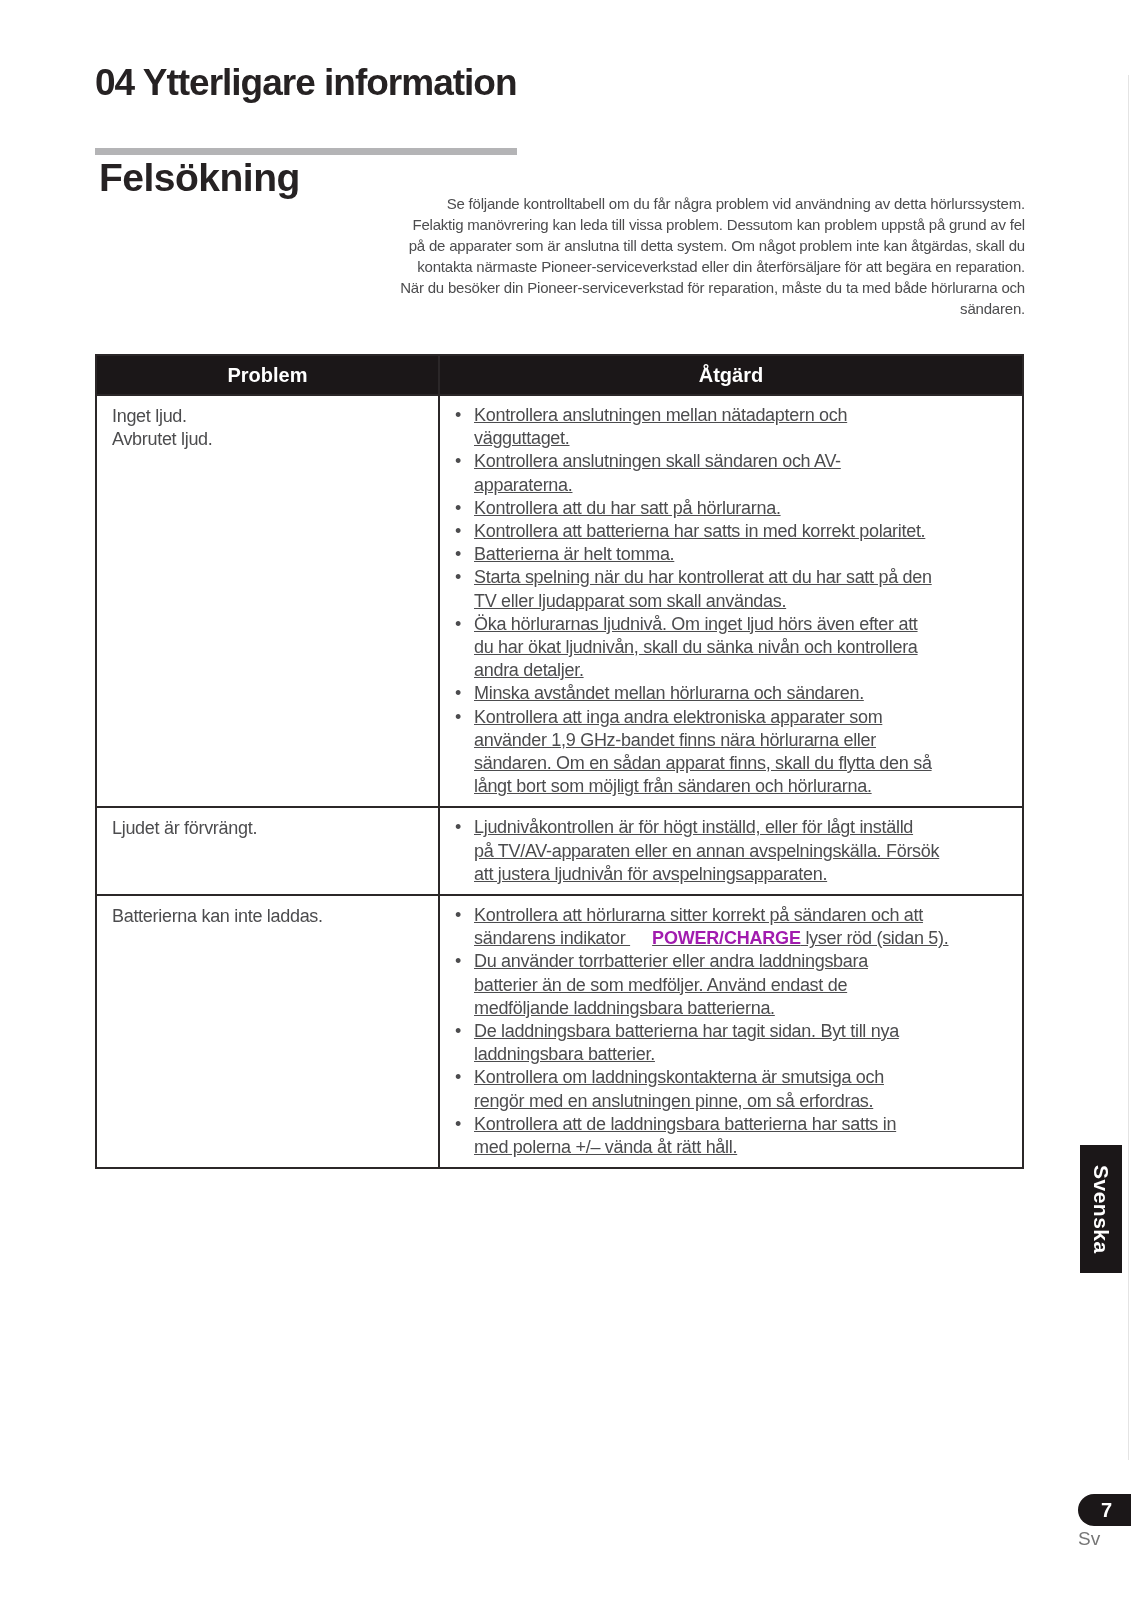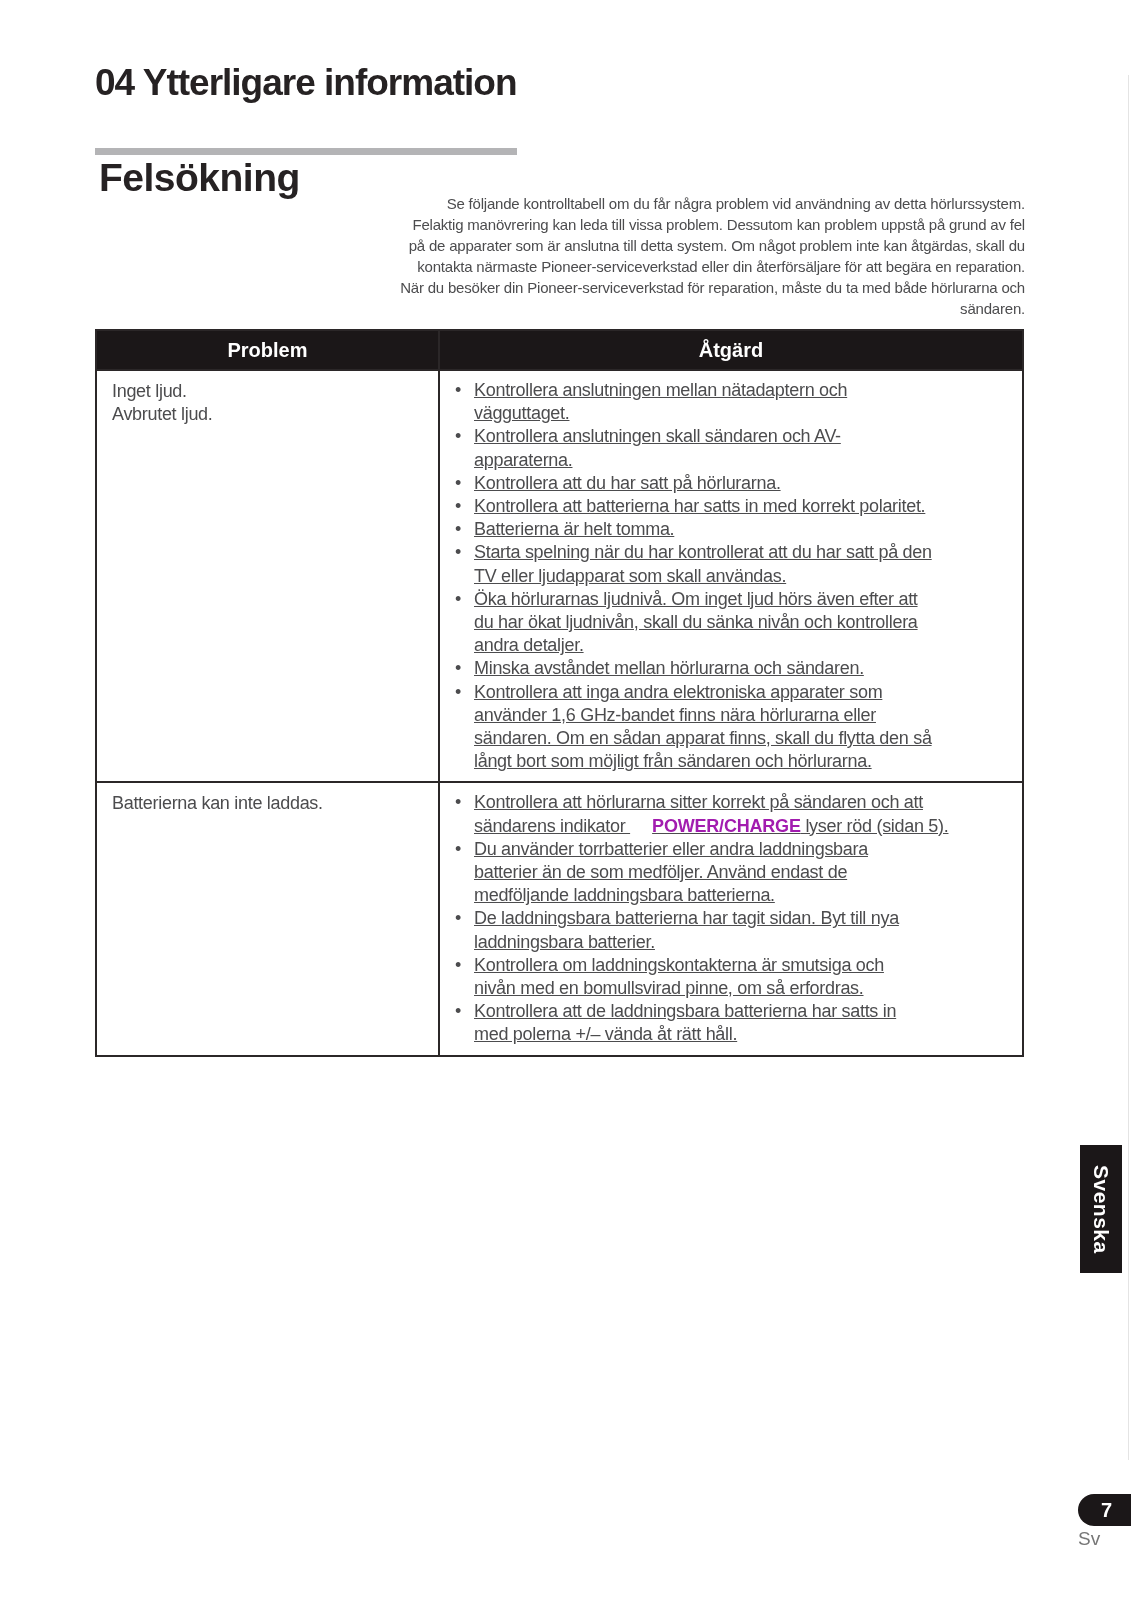--- a/index.html
+++ b/index.html
@@ -18,21 +18,21 @@
     position:absolute;left:95px;top:152px;margin:4px;
     font-size:39px;font-weight:bold;letter-spacing:-0.5px;color:#262223;
   }
   .intro{
     position:absolute;left:95px;top:193px;width:930px;margin:0;
     font-size:15px;line-height:21px;letter-spacing:-0.2px;color:#4c4c4e;
     white-space:pre-line;
     text-align:right;
   }
   table.trouble{
-    position:absolute;left:95px;top:329px;width:927px;
+    position:absolute;left:95px;top:354px;width:927px;
     border-collapse:collapse;table-layout:fixed;
   }
   table.trouble th{
     background:#1b1718;color:#ffffff;font-size:20px;font-weight:bold;
     height:38px;text-align:center;padding:0;border:2px solid #2b2728;
   }
   table.trouble td{
     border:2px solid #2b2728;vertical-align:top;
     font-size:18px;line-height:23.2px;letter-spacing:-0.3px;color:#4c4c4e;
   }
@@ -108,39 +108,49 @@
             <li>Kontrollera att du har satt på hörlurarna.</li>
             <li>Kontrollera att batterierna har satts in med korrekt polaritet.</li>
             <li>Batterierna är helt tomma.</li>
             <li>Starta spelning när du har kontrollerat att du har satt på den
 TV eller ljudapparat som skall användas.</li>
             <li>Öka hörlurarnas ljudnivå. Om inget ljud hörs även efter att
 du har ökat ljudnivån, skall du sänka nivån och kontrollera
 andra detaljer.</li>
             <li>Minska avståndet mellan hörlurarna och sändaren.</li>
             <li>Kontrollera att inga andra elektroniska apparater som
-använder 1,6 GHz-bandet finns nära hörlurarna eller
+använder 1,9 GHz-bandet finns nära hörlurarna eller
 sändaren. Om en sådan apparat finns, skall du flytta den så
 långt bort som möjligt från sändaren och hörlurarna.</li>
+          </ul>
+        </td>
+      </tr>
+      <tr>
+        <td class="problem-cell">Ljudet är förvrängt.</td>
+        <td class="action-cell">
+          <ul class="action-list">
+            <li>Ljudnivåkontrollen är för högt inställd, eller för lågt inställd
+på TV/AV-apparaten eller en annan avspelningskälla. Försök
+att justera ljudnivån för avspelningsapparaten.</li>
           </ul>
         </td>
       </tr>
       <tr>
         <td class="problem-cell">Batterierna kan inte laddas.</td>
         <td class="action-cell">
           <ul class="action-list">
             <li>Kontrollera att hörlurarna sitter korrekt på sändaren och att
 sändarens indikator <b>POWER/CHARGE</b> lyser röd (sidan 5).</li>
             <li>Du använder torrbatterier eller andra laddningsbara
 batterier än de som medföljer. Använd endast de
 medföljande laddningsbara batterierna.</li>
             <li>De laddningsbara batterierna har tagit sidan. Byt till nya
 laddningsbara batterier.</li>
             <li>Kontrollera om laddningskontakterna är smutsiga och
-nivån med en bomullsvirad pinne, om så erfordras.</li>
+rengör med en anslutningen pinne, om så erfordras.</li>
             <li>Kontrollera att de laddningsbara batterierna har satts in
 med polerna +/– vända åt rätt håll.</li>
           </ul>
         </td>
       </tr>
     </tbody>
 </table>
 
 <div class="lang-tab">Svenska</div>
 

